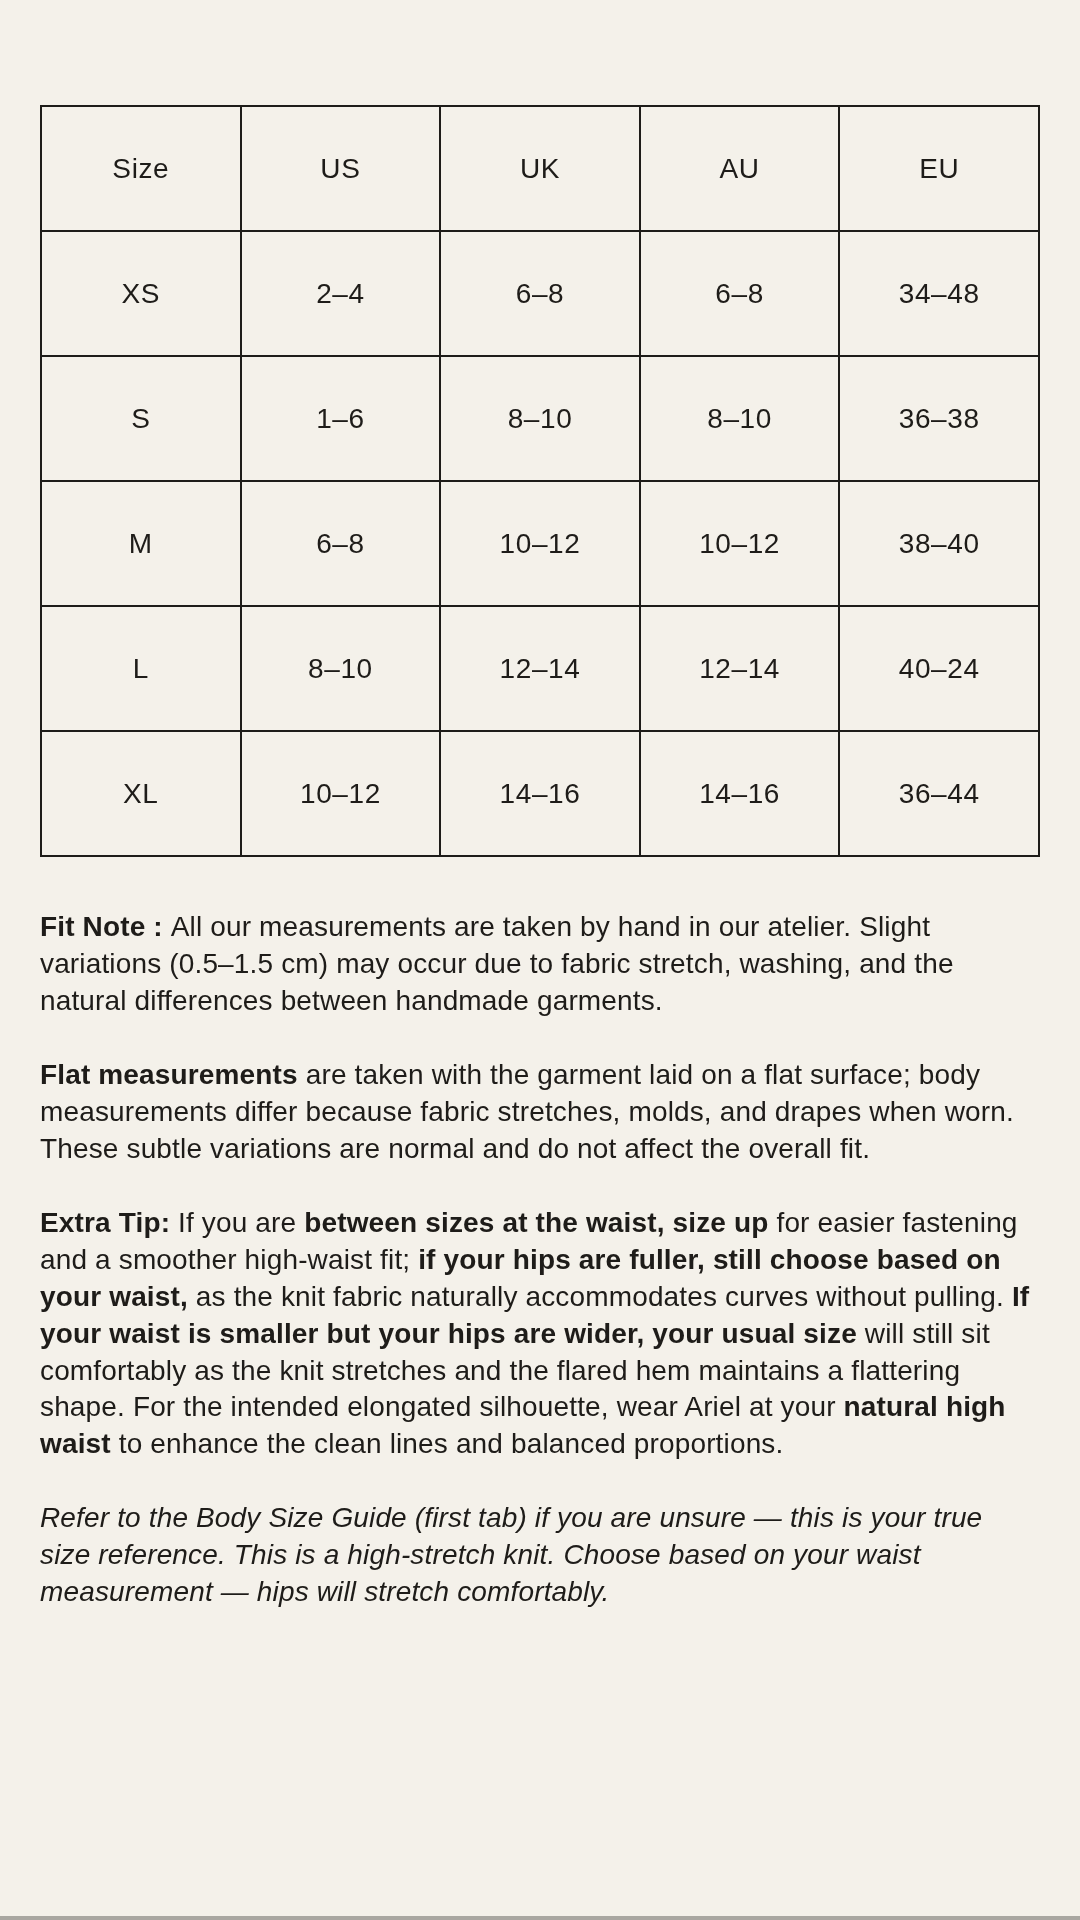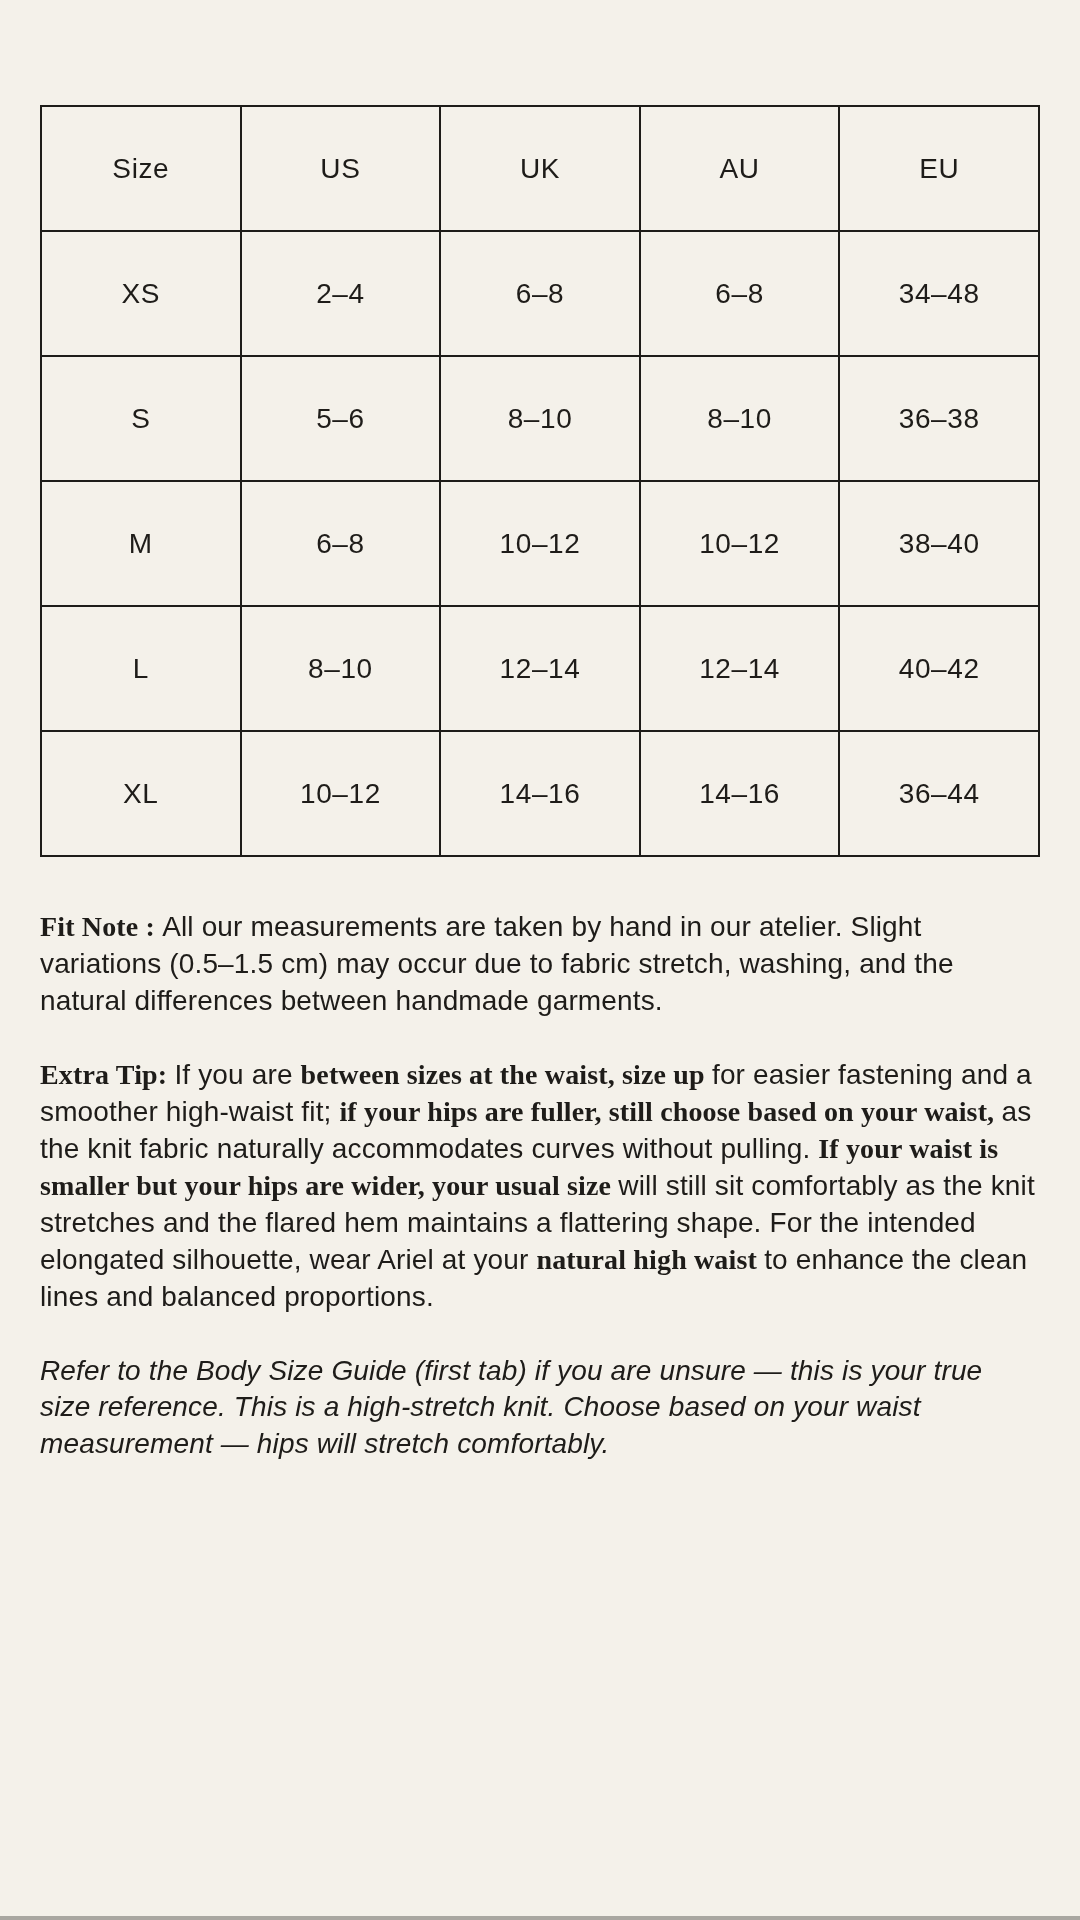--- a/index.html
+++ b/index.html
@@ -48,21 +48,20 @@
     letter-spacing: 0.15px;
   }
   .notes p {
     margin: 0 0 37px 0;
   }
   .notes p:last-child {
     margin-bottom: 8px;
   }
   .notes strong {
     font-weight: 700;
-    font-family: Liberation Serif, serif;
   }
   .notes p.italic {
     font-style: italic;
   }
   
   .bottom-edge {
     position: absolute;
     left: 0;
     bottom: 0;
     width: 100%;
@@ -89,51 +88,52 @@
       <tbody>
           <tr>
             <td>XS</td>
             <td>2–4</td>
             <td>6–8</td>
             <td>6–8</td>
             <td>34–48</td>
           </tr>
           <tr>
             <td>S</td>
-            <td>5–6</td>
+            <td>1–6</td>
             <td>8–10</td>
             <td>8–10</td>
             <td>36–38</td>
           </tr>
           <tr>
             <td>M</td>
             <td>6–8</td>
             <td>10–12</td>
             <td>10–12</td>
             <td>38–40</td>
           </tr>
           <tr>
             <td>L</td>
             <td>8–10</td>
             <td>12–14</td>
             <td>12–14</td>
-            <td>40–42</td>
+            <td>40–24</td>
           </tr>
           <tr>
             <td>XL</td>
             <td>10–12</td>
             <td>14–16</td>
             <td>14–16</td>
             <td>36–44</td>
           </tr>
         </tbody>
     </table>
   </div>
 
   <section class="notes">
       <p><strong>Fit Note : </strong><span>All our measurements are taken by hand in our atelier. Slight variations (0.5–1.5 cm) may occur due to fabric stretch, washing, and the natural differences between handmade garments.</span></p>
+      <p><strong>Flat measurements </strong><span>are taken with the garment laid on a flat surface; body measurements differ because fabric stretches, molds, and drapes when worn. These subtle variations are normal and do not affect the overall fit.</span></p>
       <p><strong>Extra Tip: </strong><span>If you are </span><strong>between sizes at the waist, size up </strong><span>for easier fastening and a smoother high-waist fit; </span><strong>if your hips are fuller, still choose based on your waist, </strong><span>as the knit fabric naturally accommodates curves without pulling. </span><strong>If your waist is smaller but your hips are wider, your usual size </strong><span>will still sit comfortably as the knit stretches and the flared hem maintains a flattering shape. For the intended elongated silhouette, wear Ariel at your </span><strong>natural high waist </strong><span>to enhance the clean lines and balanced proportions.</span></p>
       <p class="italic"><span>Refer to the Body Size Guide (first tab) if you are unsure — this is your true size reference. This is a high-stretch knit. Choose based on your waist measurement — hips will stretch comfortably.</span></p>
     </section>
 
 </main>
 
 <div class="bottom-edge"></div>
 
 </body></html>

